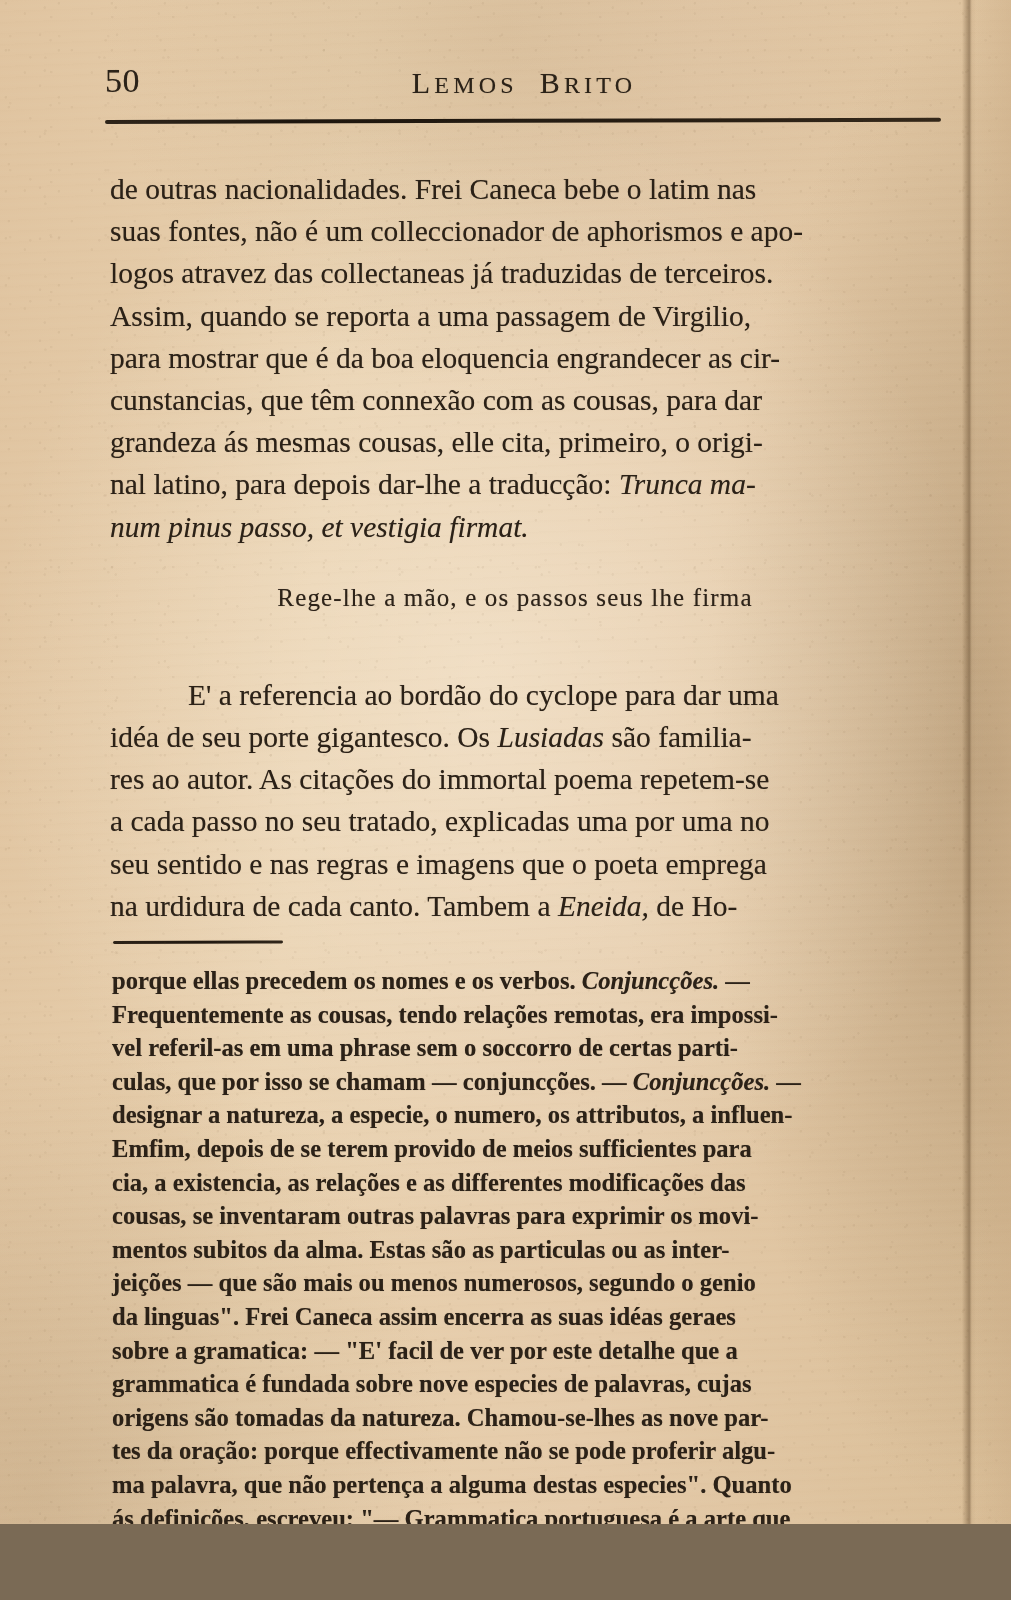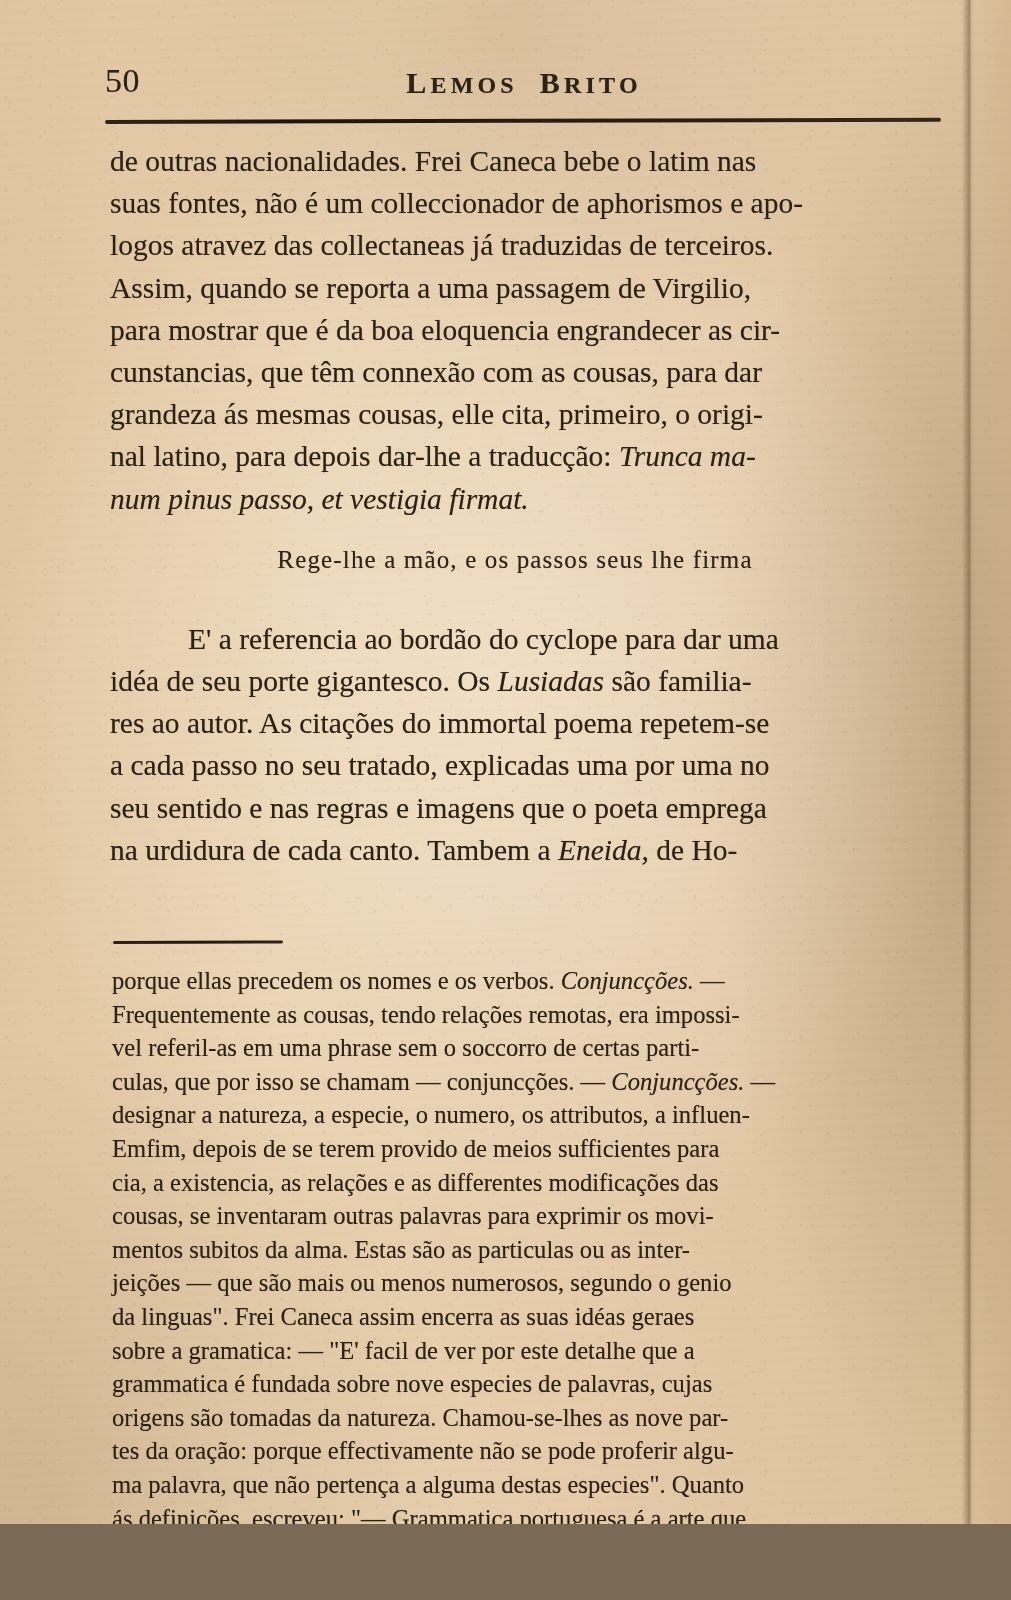--- a/index.html
+++ b/index.html
@@ -99,59 +99,58 @@
   }
   .runhead {
     position: absolute;
     left: 0;
     top: 4px;
     width: 838px;
     text-align: center;
     font-size: 27px;
     letter-spacing: 4.2px;
     color: #2a2117;
-    font-weight: bold;
   }
   .runhead .sc-first { font-size: 30px; }
   .runhead .sc-rest  { font-size: 24px; }
 
   #header-rule {
     position: absolute;
     left: 105px;
     top: 120px;
     width: 836px;
     height: 4px;
     background: linear-gradient(90deg, #2d2318 0%, #1d160e 22%, #241b11 60%, #322618 100%);
     border-radius: 2px;
     transform: rotate(-0.16deg);
     transform-origin: left center;
   }
 
   
   #body {
     position: absolute;
     left: 110px;
-    top: 140px;
+    top: 168px;
     width: 846px;
   }
   .para {
     font-size: 29.5px;
     line-height: 42.2px;
     text-align: left;
     white-space: nowrap;
     color: #2a2016;
   }
   .para .ln { display: block; }
   .para .ln.indent { padding-left: 78px; }
   .para i, .verse i { font-style: italic; }
 
-  #para2 { margin-top: 38px; }
+  #para2 { margin-top: 56px; }
 
   .verse {
-    margin-top: 20px;
+    margin-top: 30px;
     margin-bottom: 4px;
     font-size: 25px;
     line-height: 40px;
     letter-spacing: 1.15px;
     text-align: center;
     white-space: nowrap;
     color: #2c2218;
     padding-right: 36px;
   }
   .verse .vln { display: block; }
@@ -171,21 +170,21 @@
   #footnote {
     position: absolute;
     left: 112px;
     top: 964px;
     width: 880px;
     font-size: 24.6px;
     line-height: 33.6px;
     white-space: nowrap;
     color: #2a2016;
   }
-  #footnote .fln { display: block; }
+  #footnote .fln { display: block; font-weight: bold; }
   #footnote i { font-style: italic; }
 
   
   .inkblur {
     text-shadow: 0 0 0.7px rgba(40,30,18,0.42);
   }
 </style>
 </head>
 <body>
 

